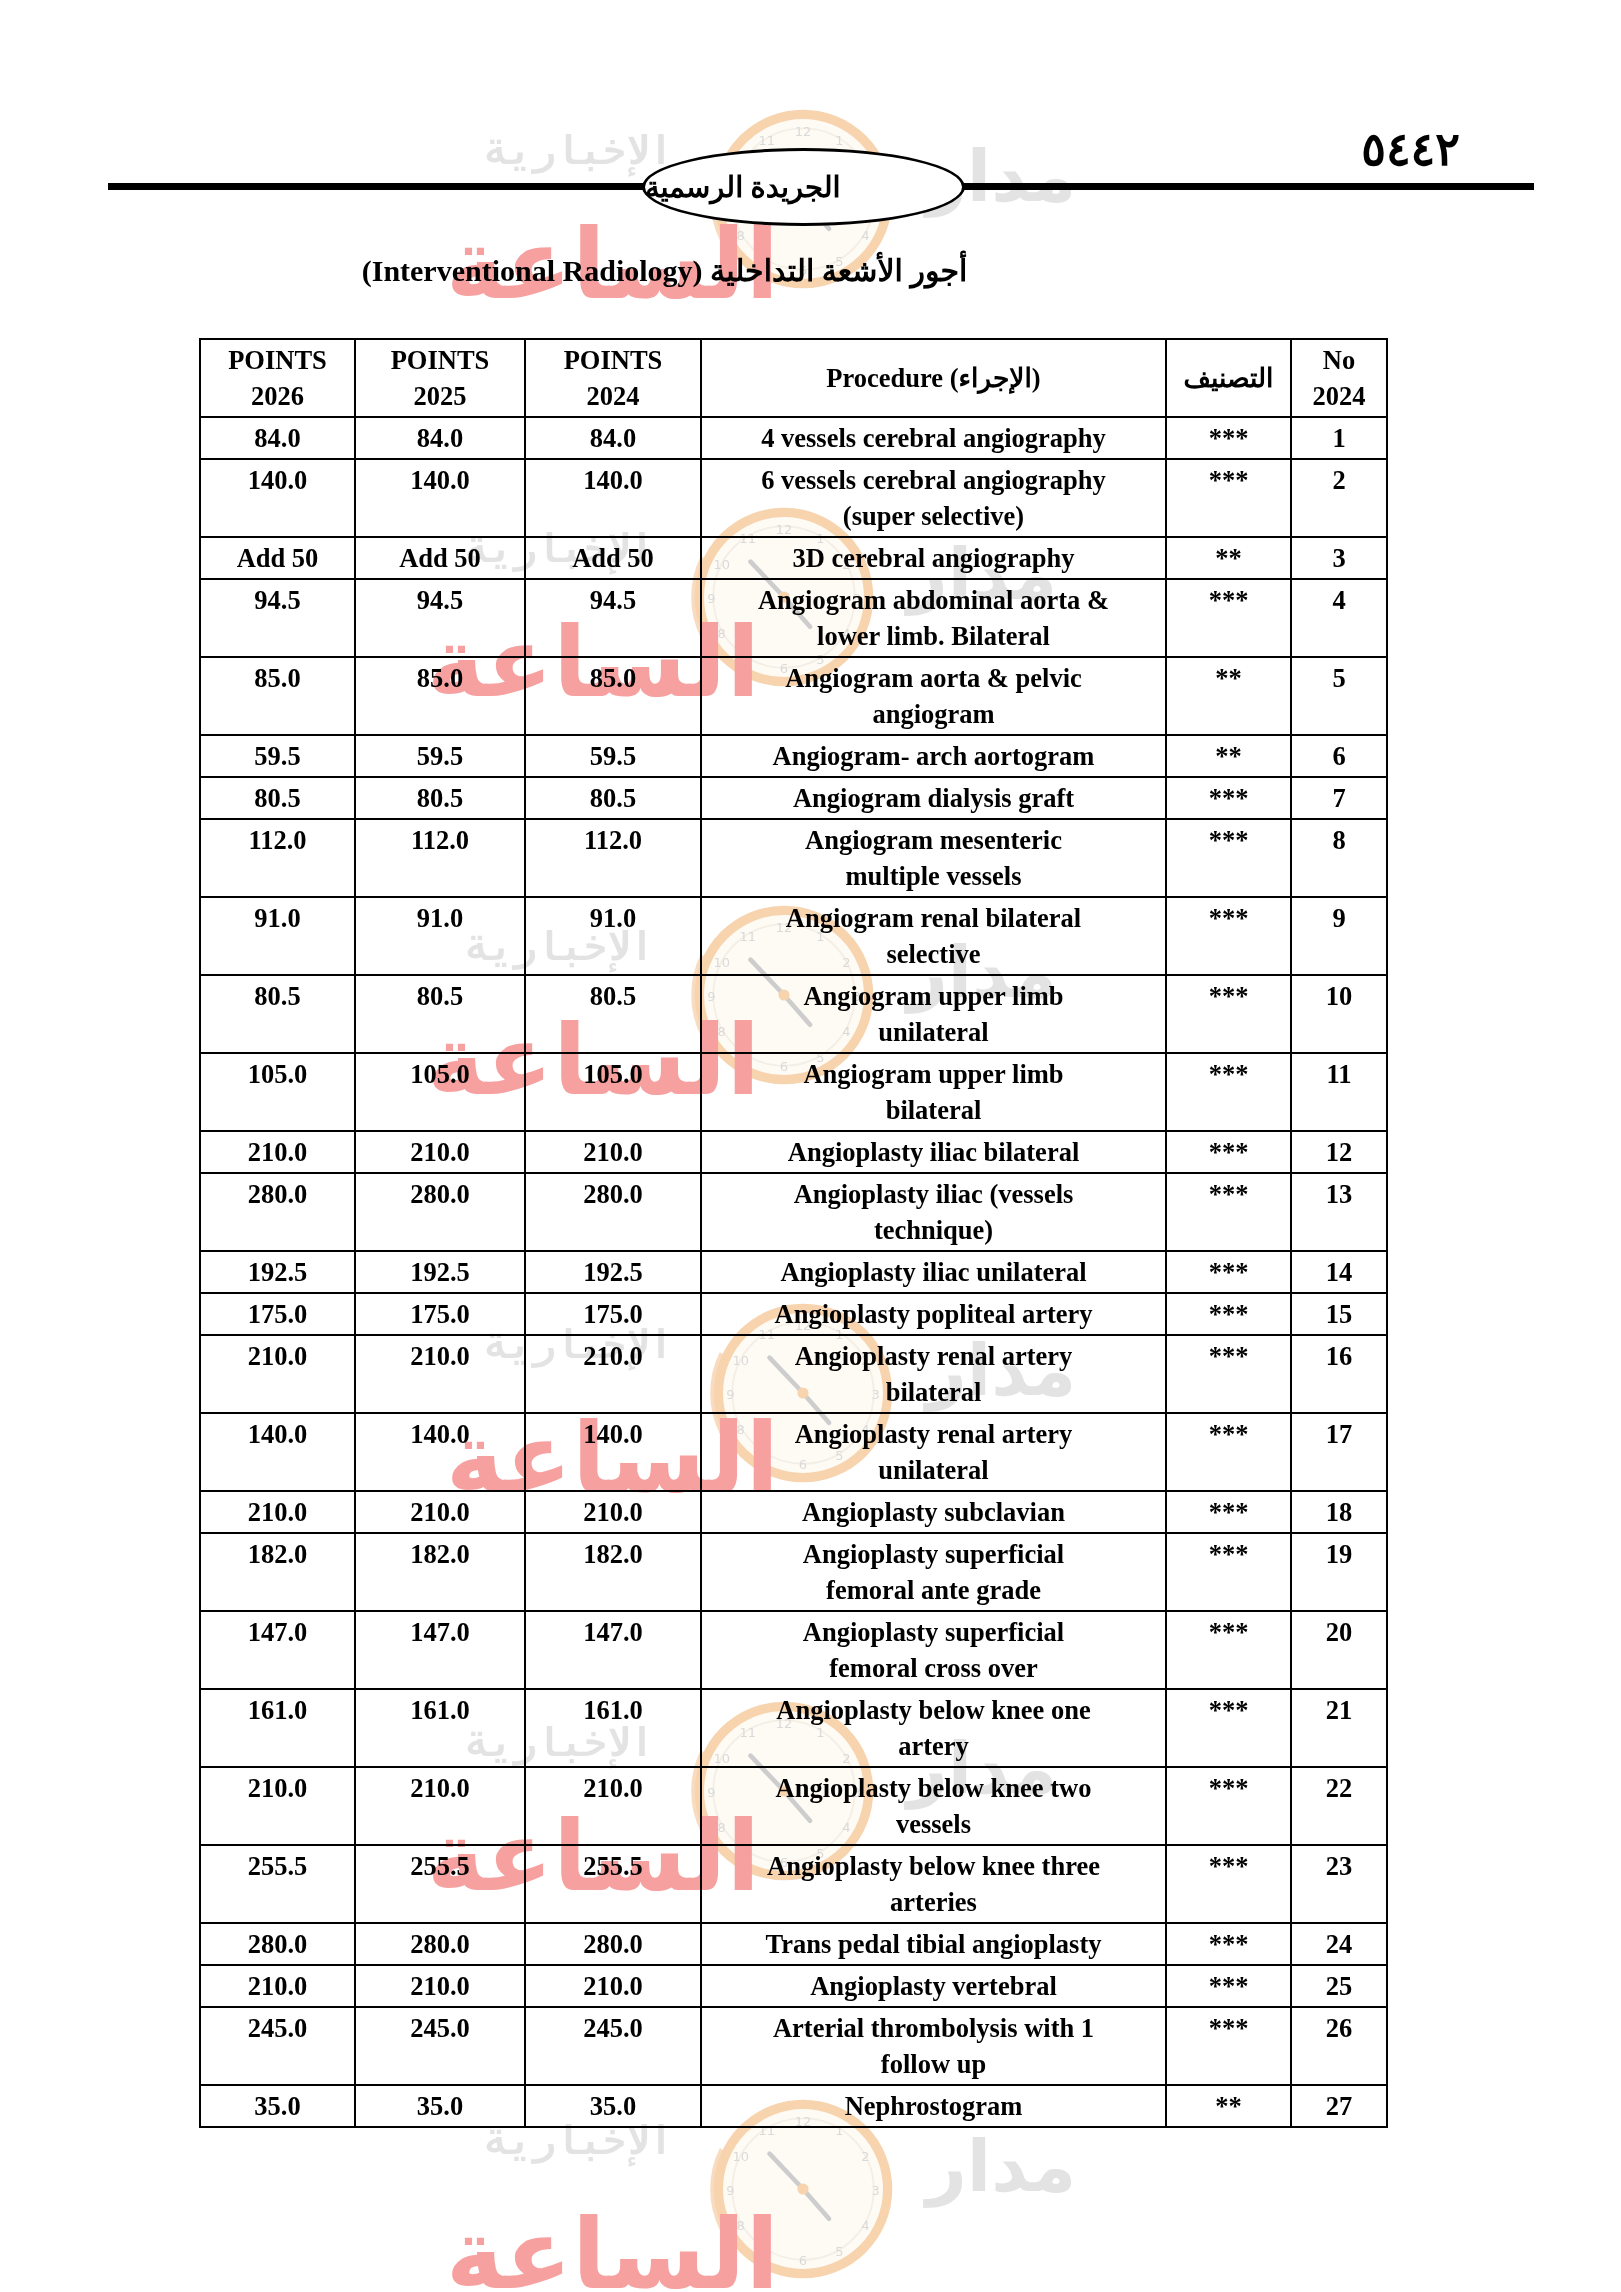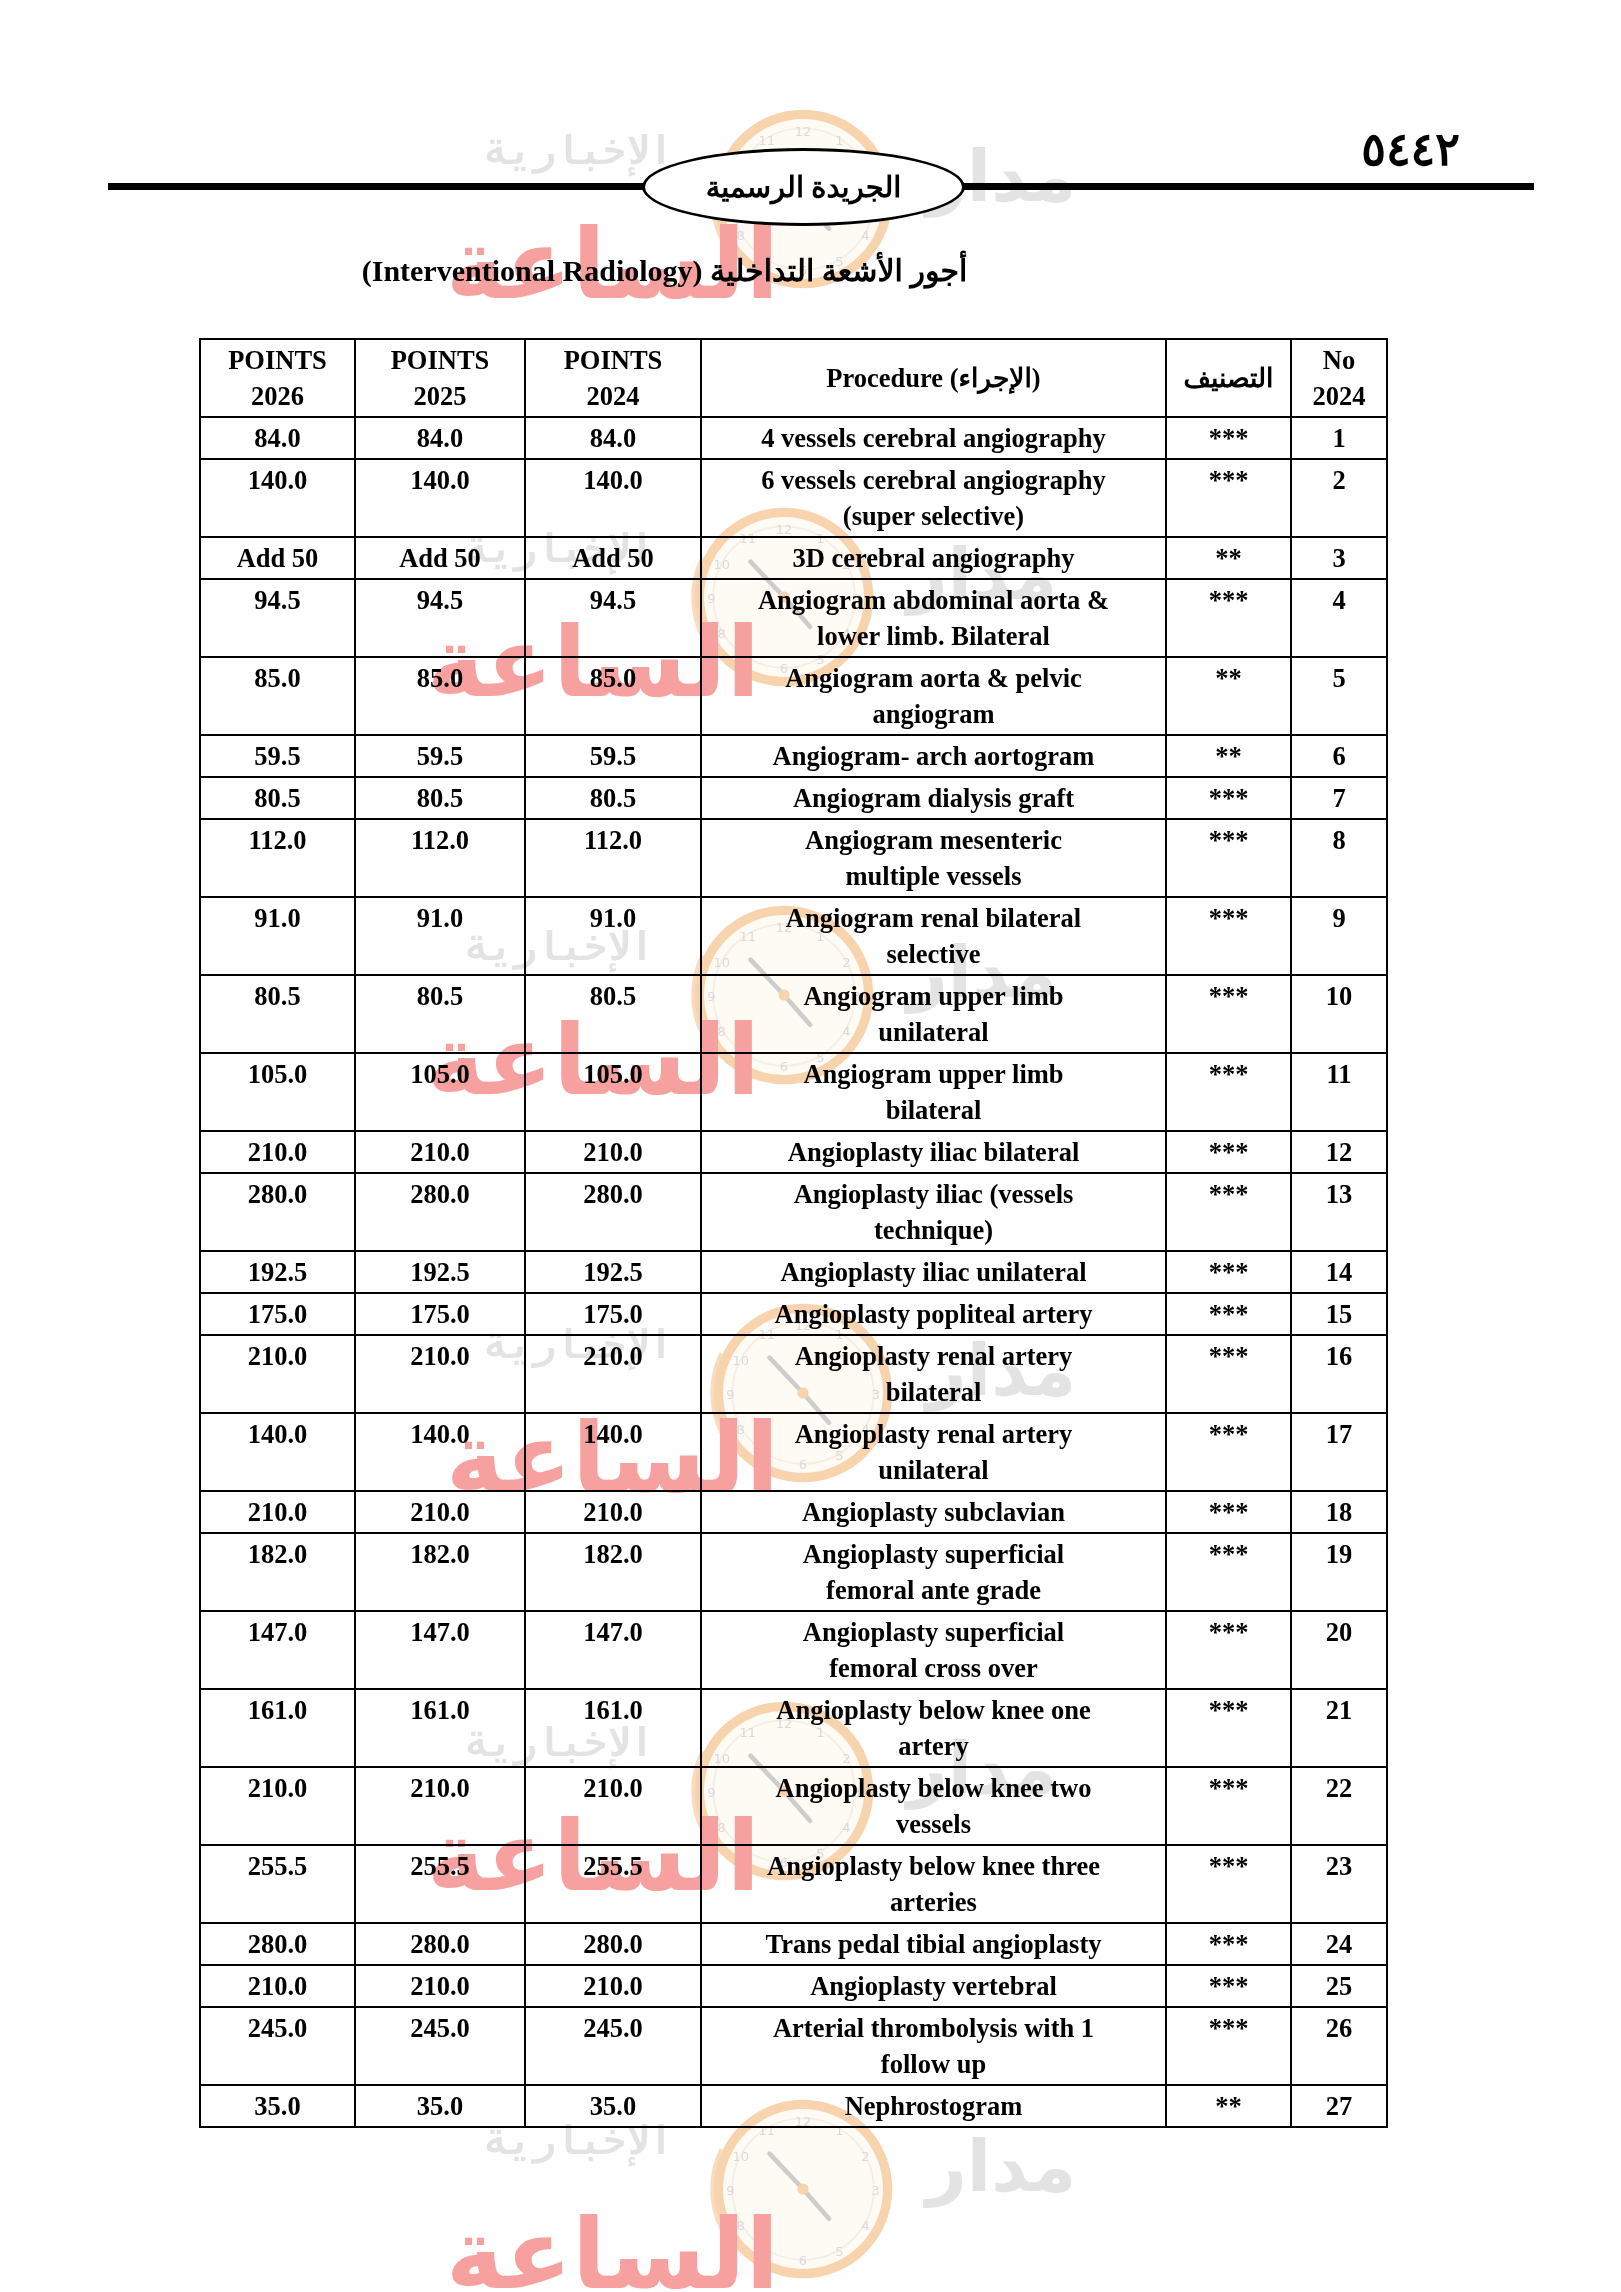--- a/index.html
+++ b/index.html
@@ -18,21 +18,21 @@
 
   
   .page-num {
     position:absolute; top:90px; left:1284px; width:176px; text-align:right;
     font-size:46px; font-weight:bold; z-index:2;margin-top:32px;
   }
   .header-rule { position:absolute; left:108px; top:183px; width:1426px; height:6.9px; background:#000; z-index:2; }
   .gazette-ellipse {
     position:absolute; left:642px; top:148px; width:323px; height:78px;
     background:#fff; border:3.9px solid #000; border-radius:50%;
-    display:flex; align-items:center; justify-content:center;
+    display:flex; align-items:center; justify-content:flex-start;
     font-size:29px; font-weight:bold; z-index:3;
   }
   .doc-title {
     position:absolute; top:253px; left:106px; width:1117px; text-align:center;
     font-size:30px; font-weight:bold; z-index:2; direction:rtl;
   }
   .doc-title .en { direction:ltr; unicode-bidi:embed; display:inline-block; }
 
   
   .fees-table {

